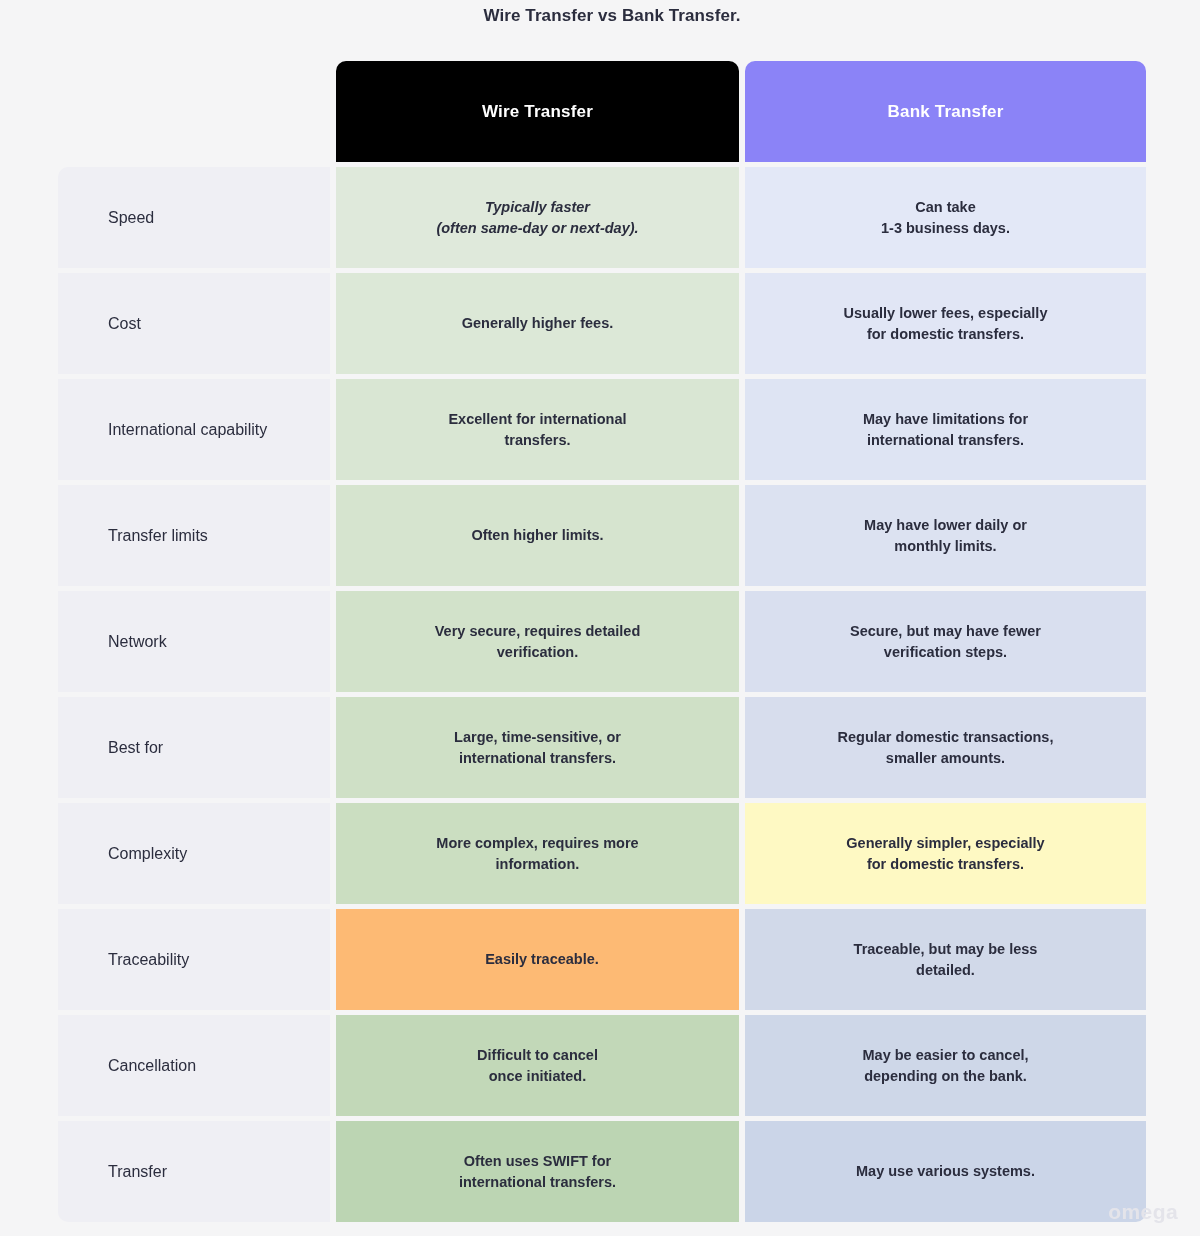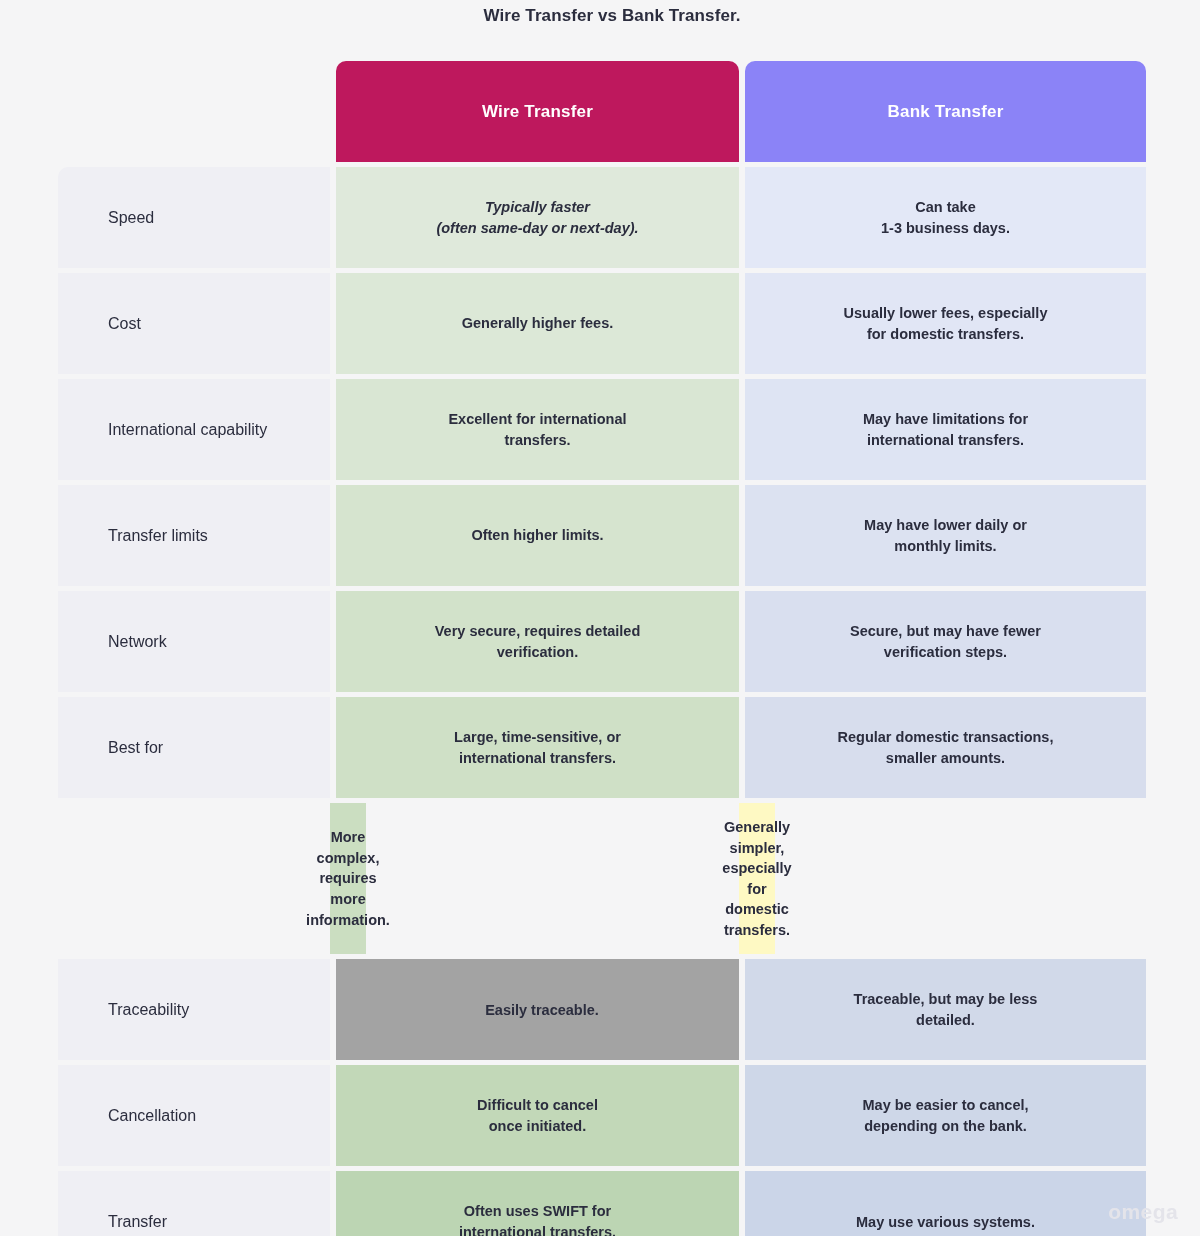--- a/index.html
+++ b/index.html
@@ -56,21 +56,21 @@
     height: 101px;
     display: flex;
     align-items: center;
     justify-content: center;
     color: #ffffff;
     font-size: 17px;
     font-weight: bold;
     letter-spacing: 0.2px;
     border-radius: 10px 10px 0 0;
   }
-  .hdr-wire { background: #be185d; }
+  .hdr-wire { background: #000000; }
   .hdr-bank { background: #8b83f7; }
 
   
   .cell {
     display: flex;
     align-items: center;
     justify-content: center;
     padding: 14px 18px;
     font-size: 14.5px;
     line-height: 1.42;
@@ -159,28 +159,29 @@
       <div class="cell" style="background: rgb(210, 226, 202);">Very secure, requires detailed<br>verification.</div>
       <div class="spacer"></div>
       <div class="cell" style="background: rgb(217, 223, 239);">Secure, but may have fewer<br>verification steps.</div>
       <div class="rowgap"></div>
       <div class="cell cell-label">Best for</div>
       <div class="spacer"></div>
       <div class="cell" style="background: rgb(207, 224, 198);">Large, time-sensitive, or<br>international transfers.</div>
       <div class="spacer"></div>
       <div class="cell" style="background: rgb(215, 221, 237);">Regular domestic transactions,<br>smaller amounts.</div>
       <div class="rowgap"></div>
+      <div class="cell cell-label">Complexity</div>
       <div class="spacer"></div>
       <div class="cell" style="background: rgb(203, 222, 193);">More complex, requires more<br>information.</div>
       <div class="spacer"></div>
       <div class="cell" style="background: #fef9c3;">Generally simpler, especially<br>for domestic transfers.</div>
       <div class="rowgap"></div>
       <div class="cell cell-label">Traceability</div>
       <div class="spacer"></div>
-      <div class="cell" style="background: #a3a3a3; padding-left: 27px;">Easily traceable.</div>
+      <div class="cell" style="background: #fdba74; padding-left: 27px;">Easily traceable.</div>
       <div class="spacer"></div>
       <div class="cell" style="background: rgb(209, 217, 233);">Traceable, but may be less<br>detailed.</div>
       <div class="rowgap"></div>
       <div class="cell cell-label">Cancellation</div>
       <div class="spacer"></div>
       <div class="cell" style="background: rgb(194, 216, 184);">Difficult to cancel<br>once initiated.</div>
       <div class="spacer"></div>
       <div class="cell" style="background: rgb(206, 215, 232);">May be easier to cancel,<br>depending on the bank.</div>
       <div class="rowgap"></div>
       <div class="cell cell-label label-last">Transfer</div>

